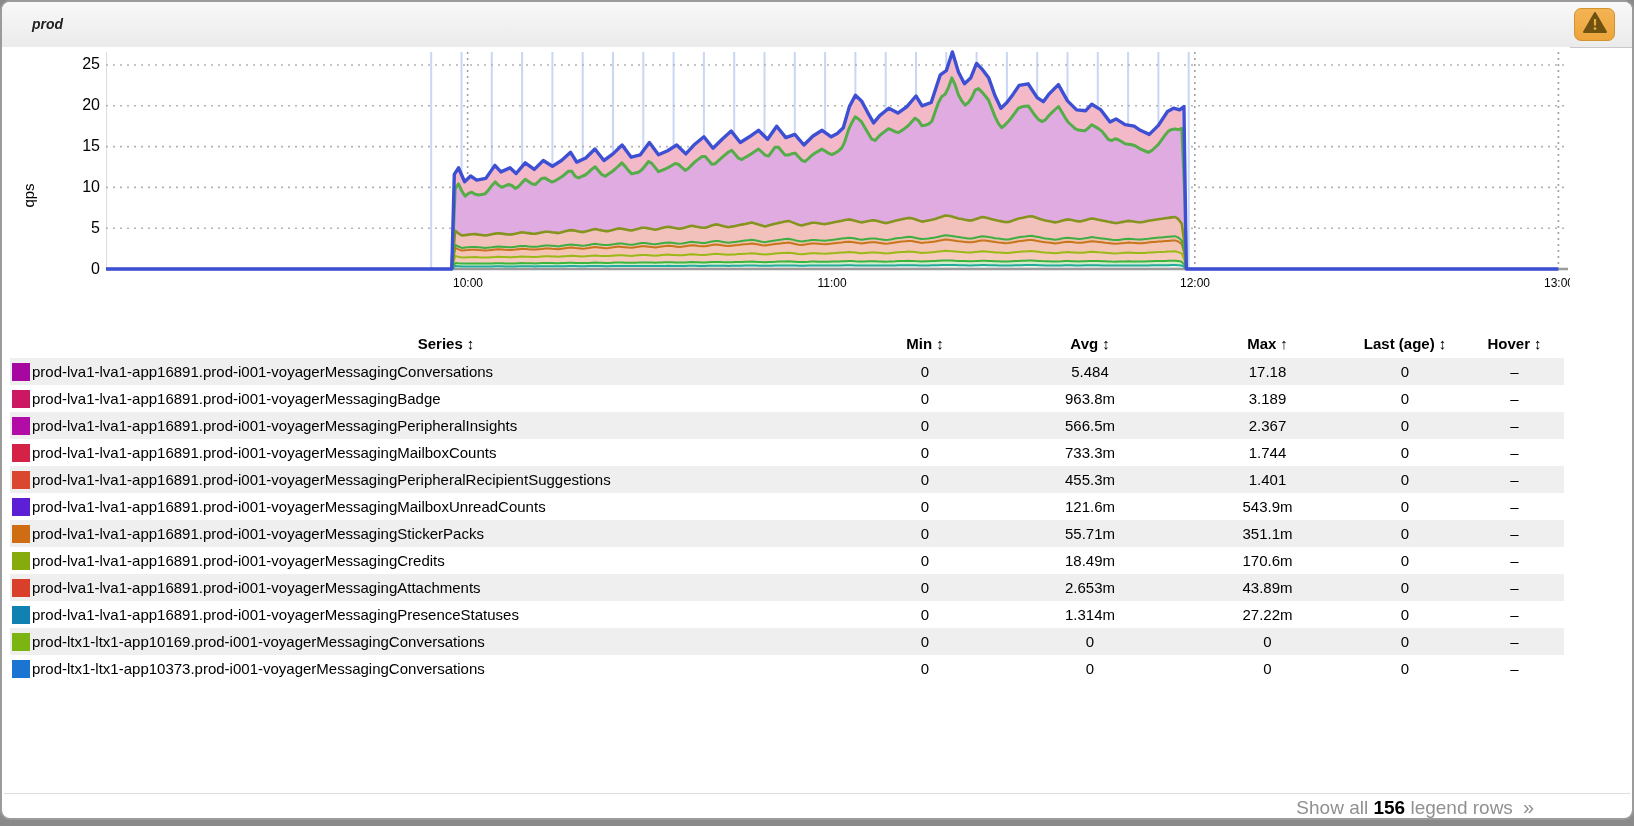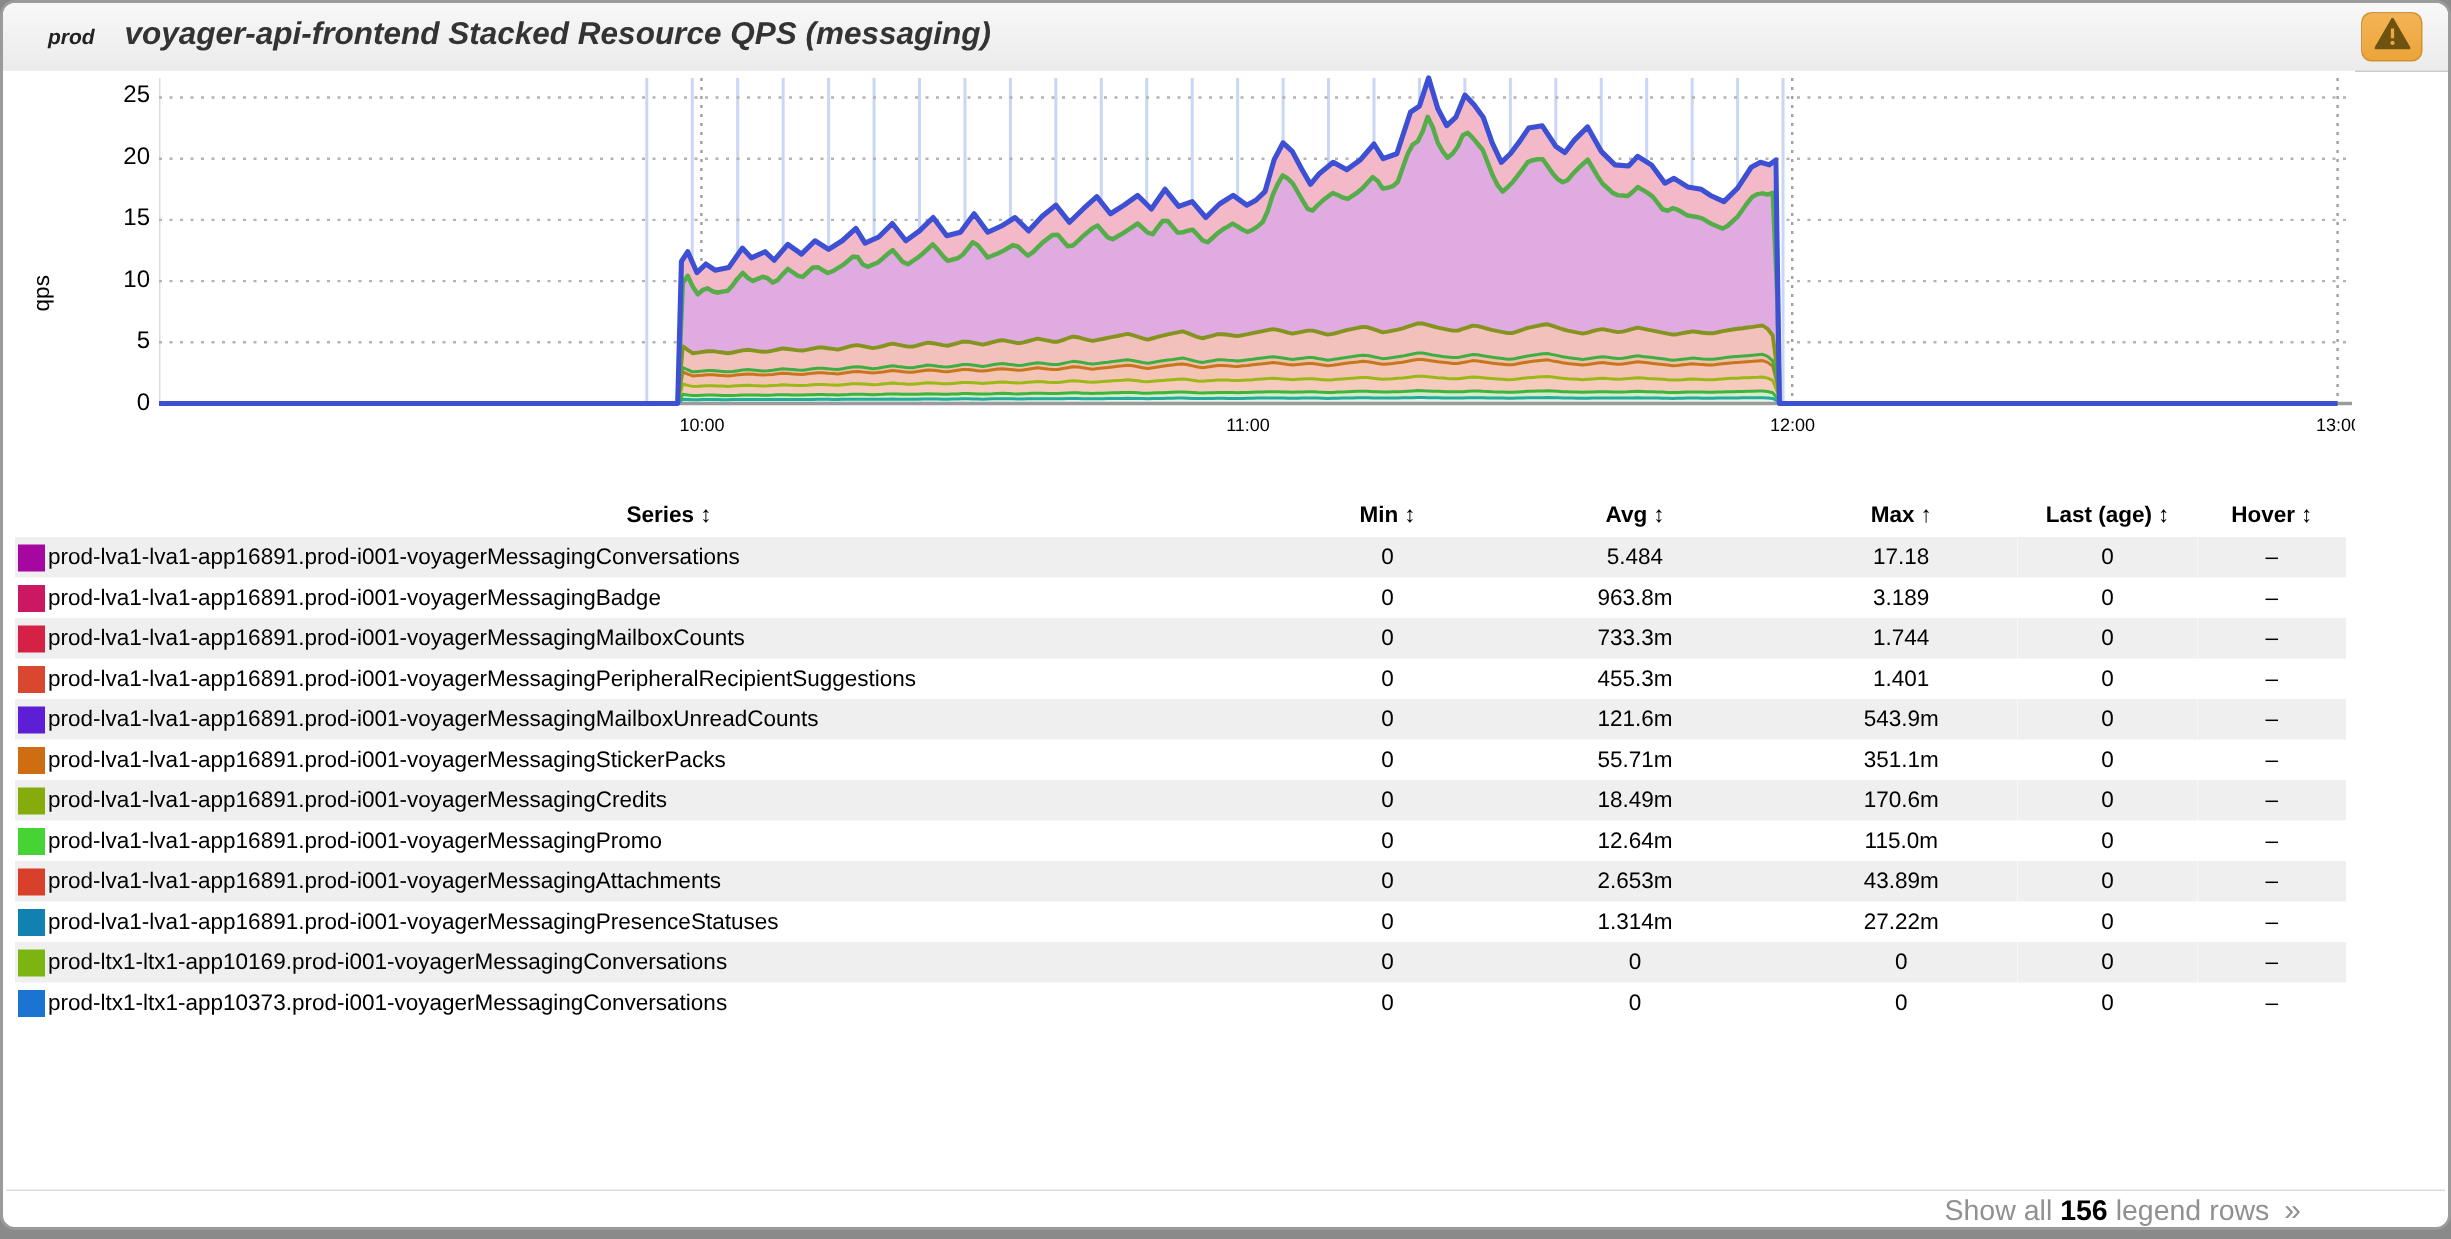--- a/index.html
+++ b/index.html
@@ -66,21 +66,20 @@
   .footer b{color:#000000;}
   .footer .chev{margin-left:10px;font-size:20px;}
 </style>
 </head>
 <body>
 
 <div class="panel">
 
   <div class="hdr">
     <span class="env">prod</span>
-    <span class="ttl">voyager-api-frontend Stacked Resource QPS (messaging)</span>
     <div class="warnbtn">
       <span>
         <svg width="24" height="21" viewBox="0 0 24 21">
           <path d="M12 1 L23 20 L1 20 Z" fill="#6e5212" stroke="#6e5212" stroke-width="2" stroke-linejoin="round"></path>
           <rect x="10.9" y="7" width="2.2" height="6.5" fill="#eea83e"></rect>
           <circle cx="12" cy="16.6" r="1.4" fill="#eea83e"></circle>
         </svg>
       </span>
     </div>
   </div>
@@ -202,20 +201,29 @@
           <tr>
             <td class=""><span class="swatch" style="background: rgb(204, 23, 98);"></span></td>
             <td class="series-cell">prod-lva1-lva1-app16891.prod-i001-voyagerMessagingBadge</td>
             <td class="num">0</td>
             <td class="num">963.8m</td>
             <td class="num">3.189</td>
             <td class="num">0</td>
             <td class="num">–</td>
           </tr>
           <tr>
+            <td class=""><span class="swatch" style="background: rgb(178, 11, 166);"></span></td>
+            <td class="series-cell">prod-lva1-lva1-app16891.prod-i001-voyagerMessagingPeripheralInsights</td>
+            <td class="num">0</td>
+            <td class="num">566.5m</td>
+            <td class="num">2.367</td>
+            <td class="num">0</td>
+            <td class="num">–</td>
+          </tr>
+          <tr>
             <td class=""><span class="swatch" style="background: rgb(214, 33, 71);"></span></td>
             <td class="series-cell">prod-lva1-lva1-app16891.prod-i001-voyagerMessagingMailboxCounts</td>
             <td class="num">0</td>
             <td class="num">733.3m</td>
             <td class="num">1.744</td>
             <td class="num">0</td>
             <td class="num">–</td>
           </tr>
           <tr>
             <td class=""><span class="swatch" style="background: rgb(217, 71, 49);"></span></td>
@@ -243,29 +251,20 @@
             <td class="num">351.1m</td>
             <td class="num">0</td>
             <td class="num">–</td>
           </tr>
           <tr>
             <td class=""><span class="swatch" style="background: rgb(133, 172, 12);"></span></td>
             <td class="series-cell">prod-lva1-lva1-app16891.prod-i001-voyagerMessagingCredits</td>
             <td class="num">0</td>
             <td class="num">18.49m</td>
             <td class="num">170.6m</td>
-            <td class="num">0</td>
-            <td class="num">–</td>
-          </tr>
-          <tr>
-            <td class=""><span class="swatch" style="background: rgb(70, 212, 52);"></span></td>
-            <td class="series-cell">prod-lva1-lva1-app16891.prod-i001-voyagerMessagingPromo</td>
-            <td class="num">0</td>
-            <td class="num">12.64m</td>
-            <td class="num">115.0m</td>
             <td class="num">0</td>
             <td class="num">–</td>
           </tr>
           <tr>
             <td class=""><span class="swatch" style="background: rgb(217, 64, 43);"></span></td>
             <td class="series-cell">prod-lva1-lva1-app16891.prod-i001-voyagerMessagingAttachments</td>
             <td class="num">0</td>
             <td class="num">2.653m</td>
             <td class="num">43.89m</td>
             <td class="num">0</td>

